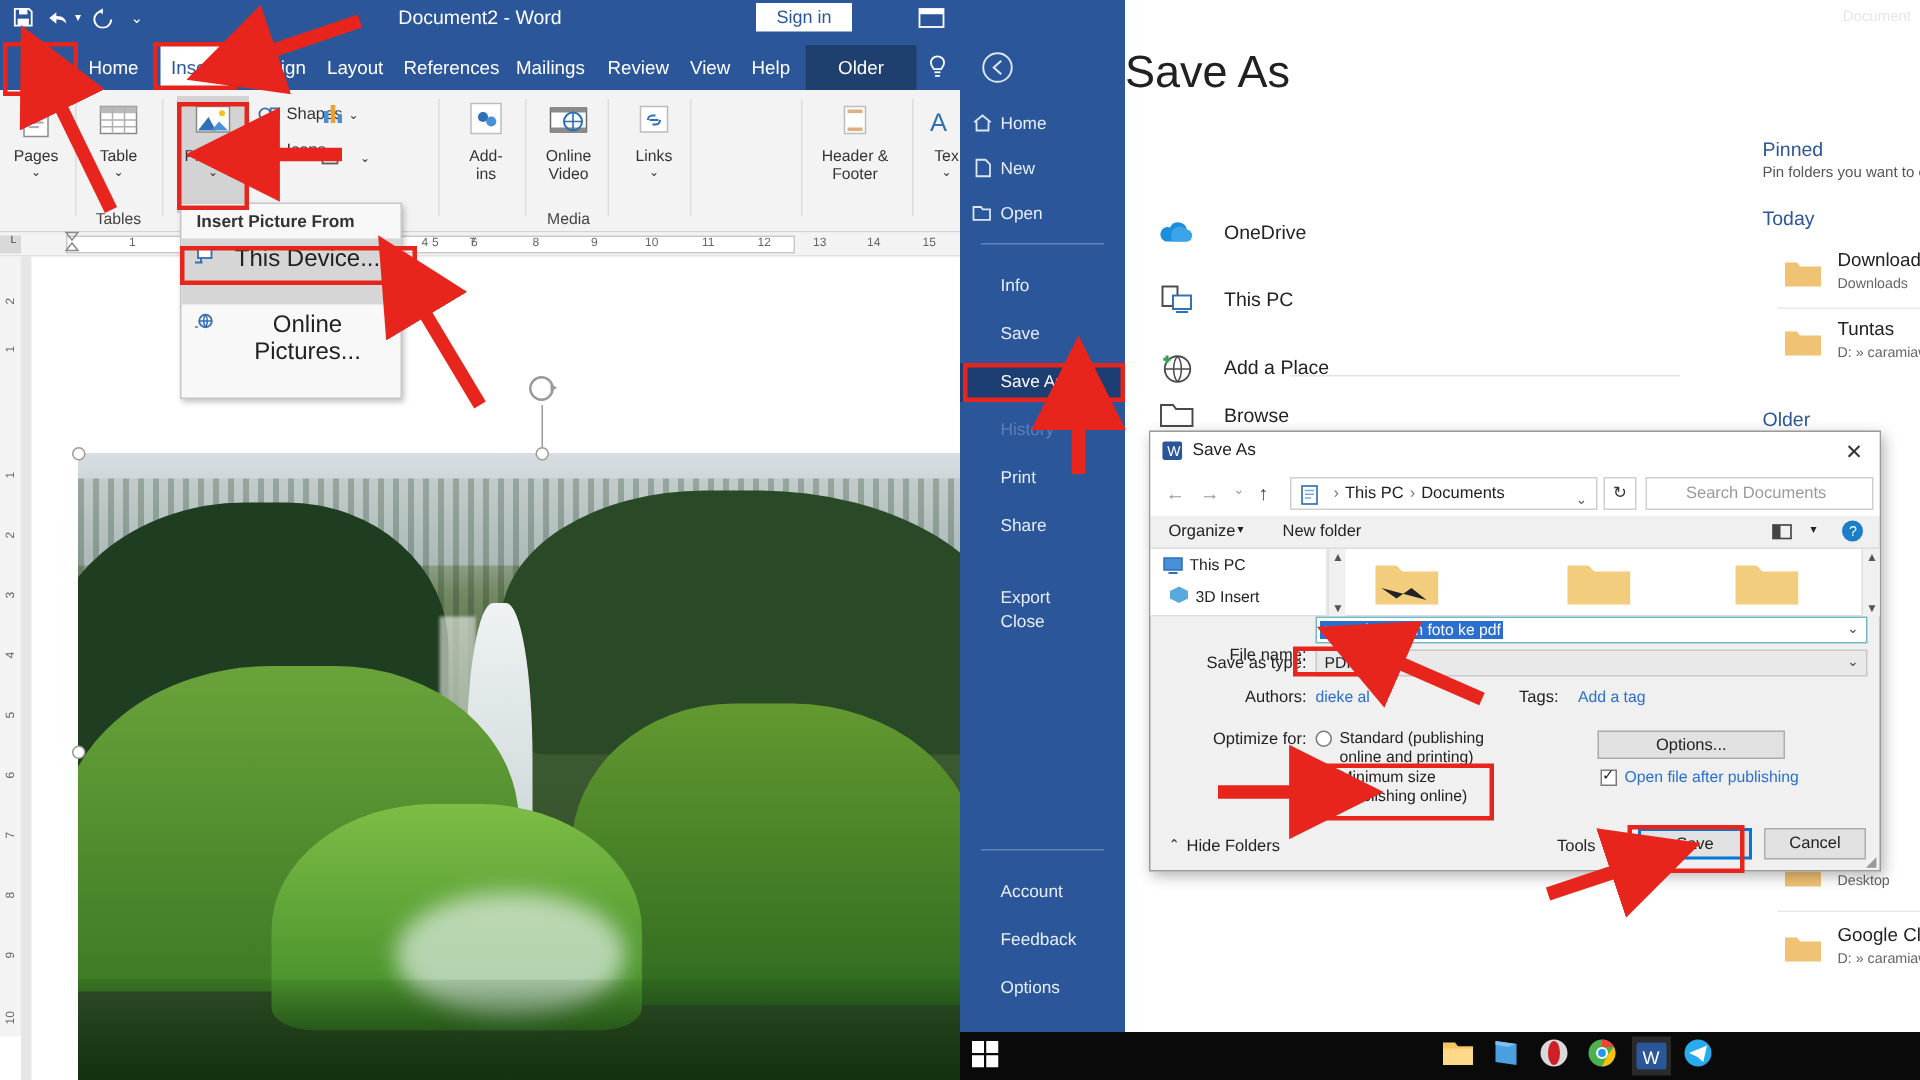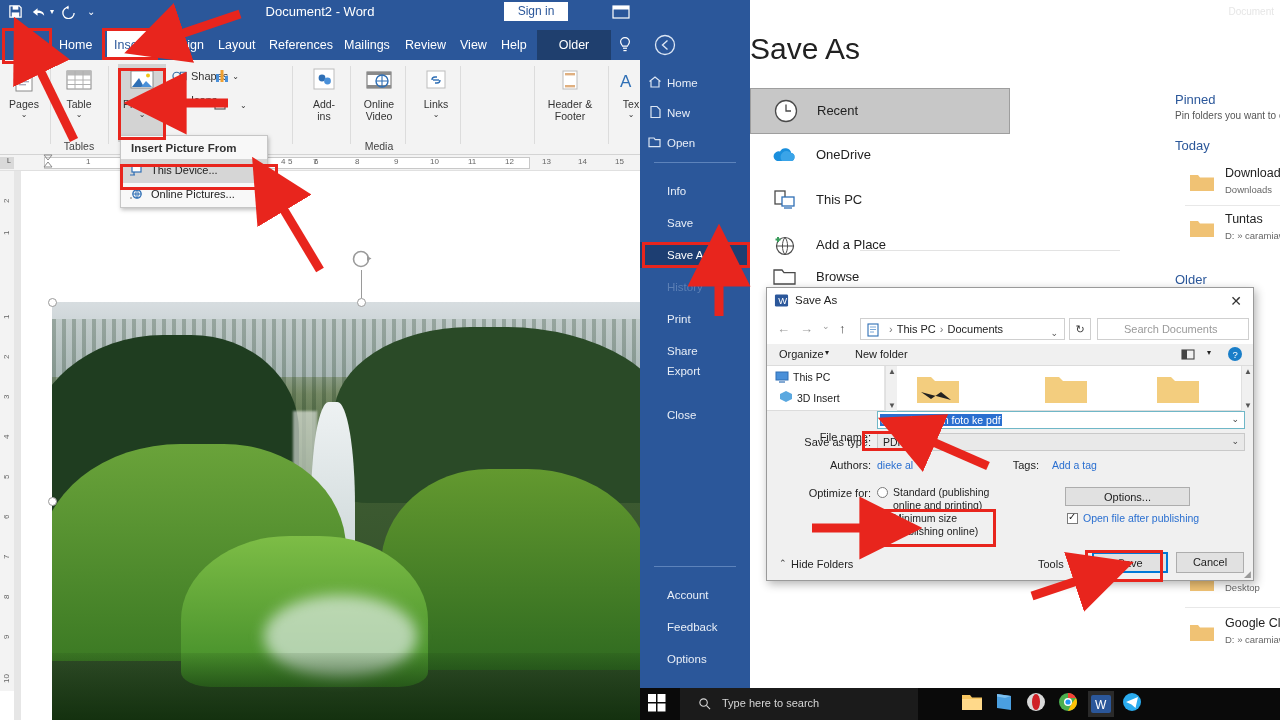--- a/index.html
+++ b/index.html
@@ -61,21 +61,21 @@
   .pic .dark-base { position:absolute; left:0; bottom:0; width:100%; height:16%; background:linear-gradient(rgba(20,45,16,.1),#14310f); }
   .pic .trees { position:absolute; left:0; top:4%; width:100%; height:40%;
         background: repeating-linear-gradient(90deg, rgba(18,50,20,.55) 0 4px, rgba(40,80,38,.15) 4px 10px); opacity:.55; }
 
   .handle { position:absolute; width:9px; height:9px; border:1px solid #9a9a9a; background:#fff; border-radius:50%; }
   .rot-line { position:absolute; width:1px; background:#9a9a9a; }
 
   
   .menu { position:absolute; left:120px; top:135px; width:148px; background:#f8f8f8; border:1px solid #c6c6c6; box-shadow: 1px 2px 4px rgba(0,0,0,.25); }
   .menu-hdr { font-size:11.5px; color:#333; padding:6px 8px 5px 10px; font-weight:600; }
-  .menu-item { position:relative; font-size:11px; color:#222; padding:5px 8px 7px 30px; }
+  .menu-item { position:relative; font-size:16px; color:#222; padding:5px 8px 21px 30px;text-align:center; }
   .menu-item.hl { background:#d6d6d6; }
   .menu-ic { position:absolute; left:8px; top:4px; }
 
   
   .backstage { position:absolute; left:640px; top:0; width:640px; height:690px; background:#fff; }
   .bs-left { position:absolute; left:0; top:0; width:110px; height:690px; background:#2b579a; }
   .bs-back { position:absolute; left:14px; top:34px; width:22px; height:22px; }
   .bs-item { position:absolute; left:0; width:110px; height:26px; line-height:26px; color:#e8eef7; font-size:11.5px; padding-left:27px; }
   .bs-item.icony { padding-left:27px; }
   .bs-item .bi { position:absolute; left:8px; top:5px; }
@@ -482,39 +482,32 @@
           </svg>
       <span>Open</span>
     </div>
     <div class="bs-divider" style="top:162px"></div>
     <div class="bs-item" style="top:178px">Info</div>
     <div class="bs-item" style="top:210px">Save</div>
     <div class="bs-item sel" style="top:242px">Save As</div>
     <div class="bs-item dim" style="top:274px">History</div>
     <div class="bs-item" style="top:306px">Print</div>
     <div class="bs-item" style="top:338px">Share</div>
-    <div class="bs-item" style="top:358px">Export</div>
+    <div class="bs-item" style="top:386px">Export</div>
     <div class="bs-item" style="top:402px">Close</div>
     <div class="bs-divider" style="top:566px"></div>
     <div class="bs-item" style="top:582px">Account</div>
     <div class="bs-item" style="top:614px">Feedback</div>
     <div class="bs-item" style="top:646px">Options</div>
   </div>
 
   <div class="bs-main">
     <div class="ghost-doc">Document</div>
     <div class="bs-title" style="left:0;top:32px">Save As</div>
 
-    <div class="place sel" style="left:0;top:88px">
-      <svg class="pl-ic" width="26" height="26" viewBox="0 0 26 26">
-            <circle cx="13" cy="13" r="10.5" fill="#fff" stroke="#4a4a4a" stroke-width="1.3"></circle>
-            <path d="M13 6.5V13h5" fill="none" stroke="#4a4a4a" stroke-width="1.3"></path>
-          </svg>
-      <span class="pl-label">Recent</span>
-    </div>
     <div class="place" style="left:0;top:133px">
       <svg class="pl-ic" width="26" height="26" viewBox="0 0 26 26">
             <path d="M5 19h14a4 4 0 0 0 .3-7.9A6 6 0 0 0 8 9.6 4.6 4.6 0 0 0 5 19z" fill="#1a8fdd"></path>
             <path d="M10 19h9a4 4 0 0 0 .3-7.9 5.5 5.5 0 0 0-9.3 7.9z" fill="#3aa4e8"></path>
           </svg>
       <span class="pl-label">OneDrive</span>
     </div>
     <div class="place" style="left:0;top:178px">
       <svg class="pl-ic" width="26" height="26" viewBox="0 0 26 26">
             <rect x="3" y="4" width="10" height="13" fill="none" stroke="#4a4a4a" stroke-width="1.3"></rect>
@@ -729,27 +722,20 @@
   </svg>
 </div>
 
 <div class="taskbar">
   <svg class="tb-start" width="18" height="18" viewBox="0 0 18 18">
         <rect x="0" y="0" width="8" height="8" fill="#fff"></rect>
         <rect x="9.5" y="0" width="8" height="8" fill="#fff"></rect>
         <rect x="0" y="9.5" width="8" height="8" fill="#fff"></rect>
         <rect x="9.5" y="9.5" width="8" height="8" fill="#fff"></rect>
       </svg>
-  <div class="tb-search">
-    <svg class="si" width="13" height="13" viewBox="0 0 14 14">
-          <circle cx="6" cy="6" r="4" fill="none" stroke="#d6d6d6" stroke-width="1.2"></circle>
-          <path d="M9 9l4 4" stroke="#d6d6d6" stroke-width="1.2"></path>
-        </svg>
-    <span class="txt">Type here to search</span>
-  </div>
   <div class="tb-icons">
     <div class="tb-ic">
       <svg width="24" height="22" viewBox="0 0 24 22">
             <path d="M2 4h8l2 2.5h10V19H2z" fill="#f6c560"></path>
             <path d="M2 8h20v11H2z" fill="#ffd98a"></path>
           </svg>
     </div>
     <div class="tb-ic">
       <svg width="24" height="22" viewBox="0 0 24 22">
             <path d="M5 3 L19 5 L19 19 L5 17 Z" fill="#4a9fe0"></path>

